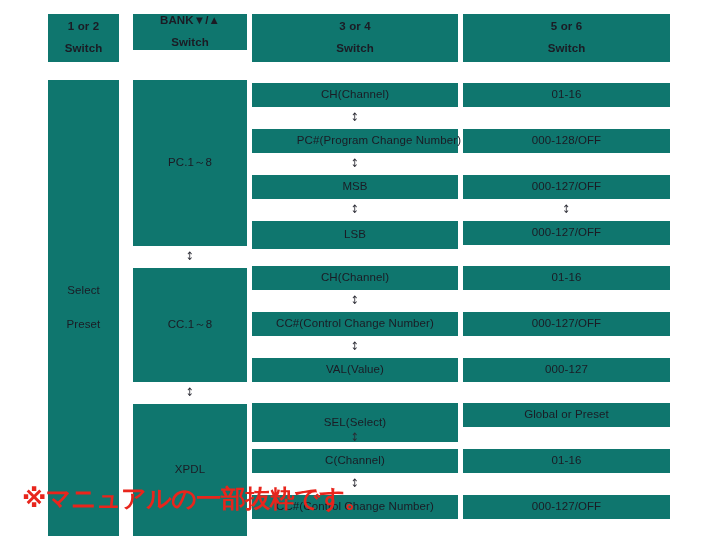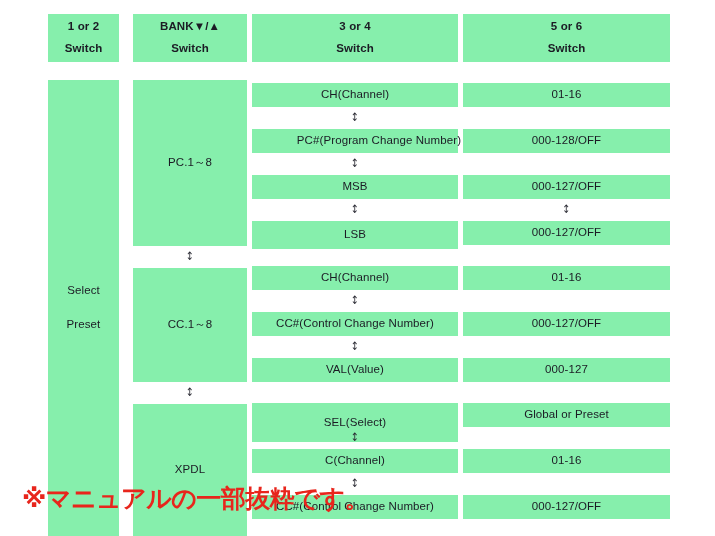--- a/index.html
+++ b/index.html
@@ -19,21 +19,21 @@
   .canvas {
     position: absolute;
     left: 0; top: 0;
     width: 715px;
     height: 536px;
   }
 
   
   .cell {
     position: absolute;
-    background: #86efac;
+    background: #0f766e;
     box-sizing: border-box;
     display: flex;
     align-items: center;
     justify-content: center;
     text-align: center;
     font-size: 11.5px;
     line-height: 1.35;
     color: #1b1b24;
     letter-spacing: 0.1px;
     white-space: nowrap;
@@ -93,21 +93,21 @@
 </head>
 <body>
 
 <div class="canvas">
 
   <div class="cell hdr" style="left:48px; top:14px; width:71px; height:48px;">
     <span class="l1">1 or 2</span>
     <span class="l2">Switch</span>
   </div>
 
-  <div class="cell hdr" style="left:133px; top:14px; width:114px; height:48px;">
+  <div class="cell hdr" style="left:133px; top:14px; width:114px; height:36px;">
     <span class="l1">BANK▼/▲</span>
     <span class="l2">Switch</span>
   </div>
 
   <div class="cell hdr" style="left:252px; top:14px; width:206px; height:48px;">
     <span class="l1">3 or 4</span>
     <span class="l2">Switch</span>
   </div>
 
   <div class="cell hdr" style="left:463px; top:14px; width:207px; height:48px;">

